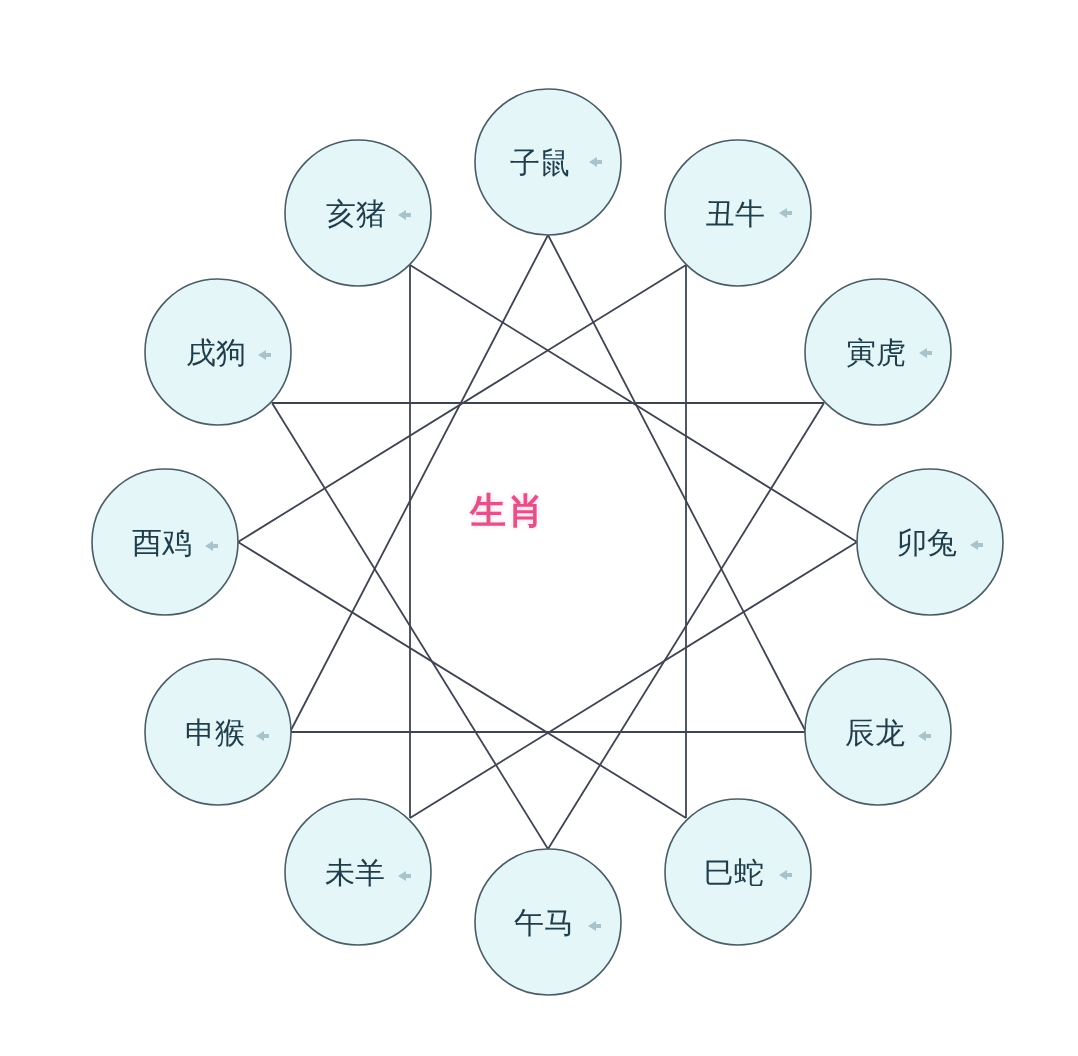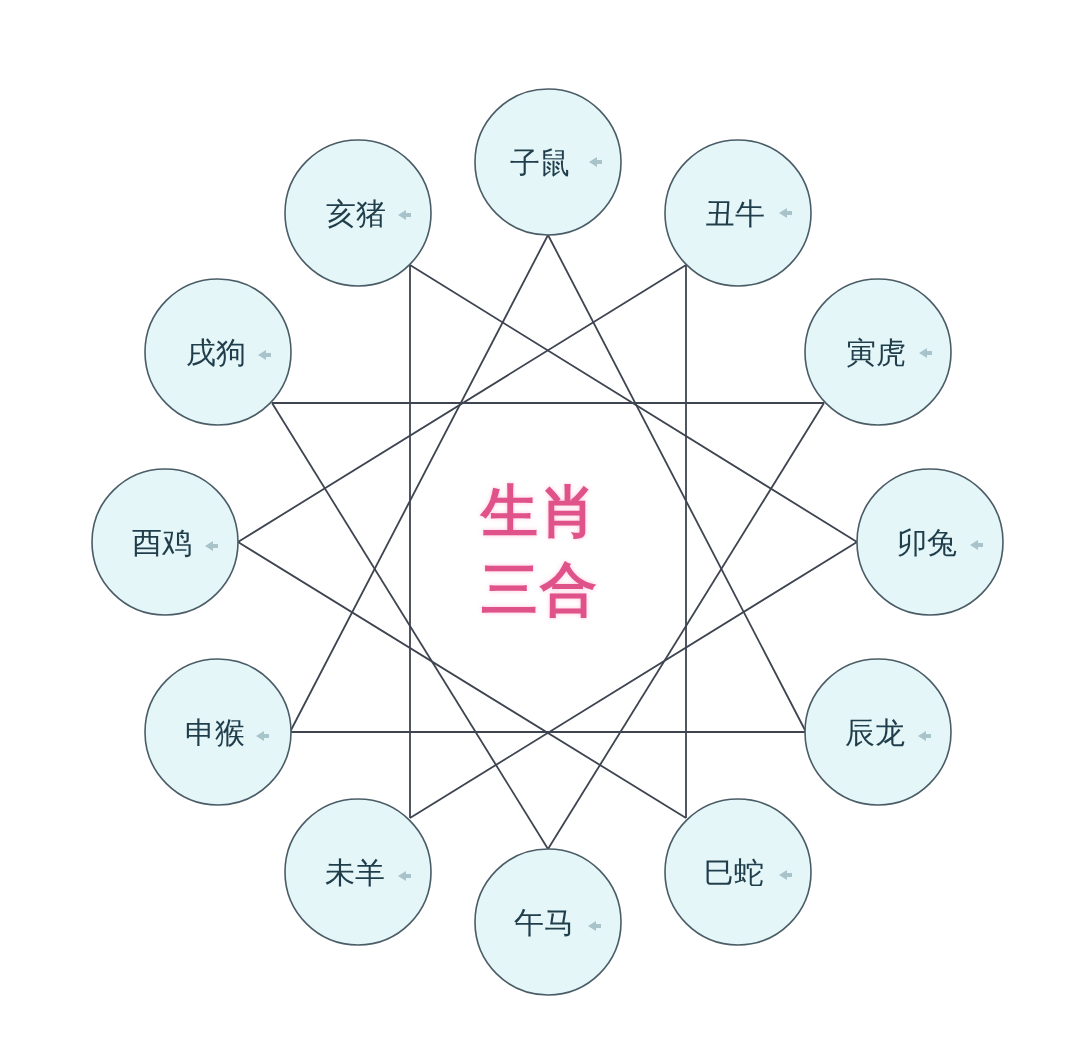--- a/index.html
+++ b/index.html
@@ -2,21 +2,21 @@
 <html><head>
 <meta charset="utf-8">
 <style>
   html, body { margin:0; padding:0; background:#ffffff; }
   body { width:1078px; height:1056px; position:relative; overflow:hidden; font-family:"DejaVu Sans", sans-serif; }
   #diagram { position:absolute; left:0; top:0; width:1078px; height:1056px; }
   .node-circle { fill:#e4f6f8; stroke:#4a5c66; stroke-width:1.6; }
   .link { stroke:#3e4450; stroke-width:1.8; }
   .node-label { font-family:"DejaVu Sans", sans-serif; font-size:30px; fill:#1f3d4a; }
   .cursor-mark { fill:#a9c3ca; }
-  .center-title { position:absolute; left:470px; top:472px; width:140px; text-align:center; color:#e0528a; font-family:"DejaVu Sans", sans-serif; font-weight:bold; font-size:57px; line-height:78px; letter-spacing:2px; text-shadow:0 0 4px rgba(255,160,190,0.6); }
+  .center-title { position:absolute; left:470px; top:472px; width:140px; color:#e0528a; font-family:"DejaVu Sans", sans-serif; font-weight:bold; font-size:36px; line-height:78px; letter-spacing:2px; text-shadow:0 0 4px rgba(255,160,190,0.6); }
 </style>
 </head>
 <body>
 
 <svg id="diagram" viewBox="0 0 1078 1056" xmlns="http://www.w3.org/2000/svg">
   <g>
 
     <line class="link" x1="548" y1="235" x2="290" y2="732"></line>
     <line class="link" x1="548" y1="235" x2="806" y2="732"></line>
     <line class="link" x1="290" y1="732" x2="806" y2="732"></line>
@@ -91,14 +91,13 @@
   </g>
   <g>
     <circle class="node-circle" cx="358" cy="213" r="73"></circle>
     <text class="node-label" x="356" y="224" text-anchor="middle">亥猪</text>
     <path class="cursor-mark" d="M398 215 l8 -5 v3 h5 v4 h-5 v3 z"></path>
   </g>
 </svg>
 
 <div class="center-title">
   <div>生肖</div>
-  <div>三合</div>
 </div>
 
 </body></html>

